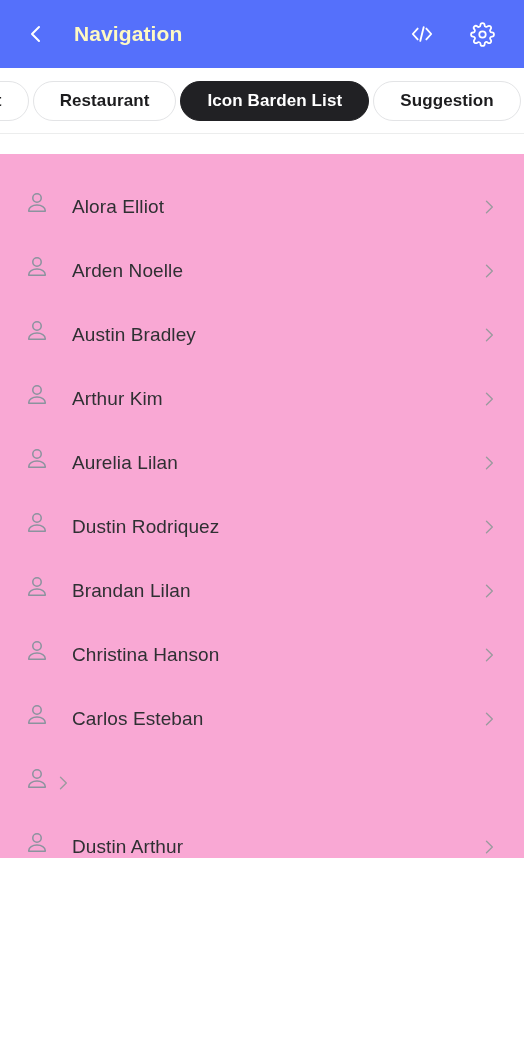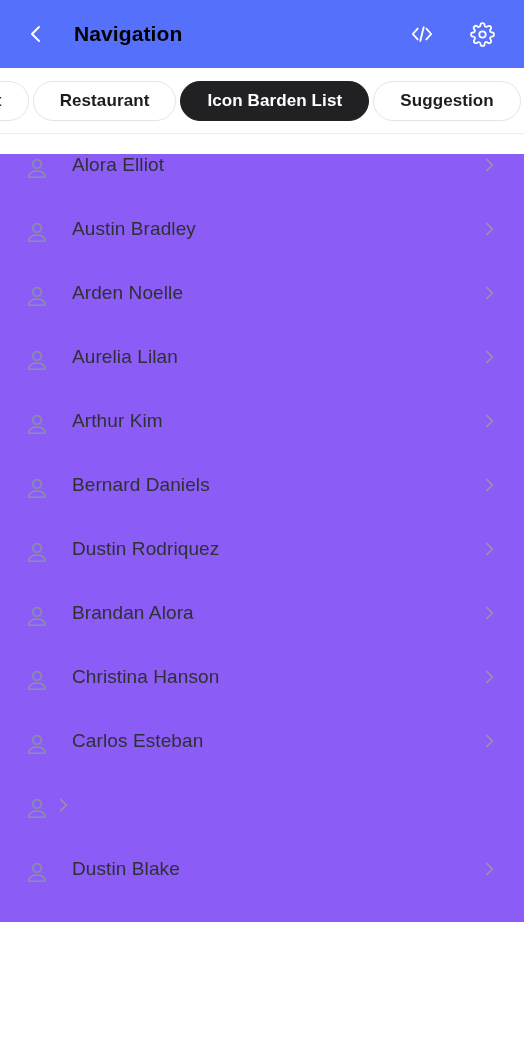--- a/index.html
+++ b/index.html
@@ -36,21 +36,21 @@
     height: 44px;
     display: flex;
     align-items: center;
     justify-content: center;
     flex: 0 0 auto;
     cursor: pointer;
     margin-left: -4px;
   }
 
   .appbar-title {
-    color: #000000;
+    color: #fef9c3;
     font-size: 21px;
     font-weight: bold;
     letter-spacing: 0.1px;
     margin-left: 16px;
     white-space: nowrap;
   }
 
   .appbar-spacer { flex: 1 1 auto; }
 
   .appbar-action {
@@ -110,24 +110,24 @@
 
   
   .list {
     background: #ffffff;
     padding-top: 20px;
   }
 
   .row {
     height: 64px;
     display: flex;
-    align-items: flex-start;
+    align-items: flex-end;
     padding: 0 24px 0 22px;
     cursor: pointer;
-    background: #8b5cf6;
+    background: #f9a8d4;
   }
 
   .row-icon {
     width: 30px;
     height: 30px;
     flex: 0 0 auto;
     display: flex;
     align-items: center;
     justify-content: center;
   }
@@ -229,35 +229,49 @@
       </svg>
     </span>
   </div>
       <div class="row">
     <span class="row-icon">
       <svg width="26" height="26" viewBox="0 0 24 24" fill="none" stroke="#8b939e" stroke-width="1.4" stroke-linecap="round" stroke-linejoin="round">
         <circle cx="12" cy="7.4" r="3.9"></circle>
         <path d="M4.4 19.6v-0.6c0-3.1 3.4-5.1 7.6-5.1s7.6 2 7.6 5.1v0.6z"></path>
       </svg>
     </span>
+    <span class="row-label">Arden Noelle</span>
+    <span class="row-chevron">
+      <svg width="20" height="20" viewBox="0 0 24 24" fill="none" stroke="#9a9a9e" stroke-width="1.6" stroke-linecap="round" stroke-linejoin="round">
+        <polyline points="9 5 16 12 9 19"></polyline>
+      </svg>
+    </span>
+  </div>
+      <div class="row">
+    <span class="row-icon">
+      <svg width="26" height="26" viewBox="0 0 24 24" fill="none" stroke="#8b939e" stroke-width="1.4" stroke-linecap="round" stroke-linejoin="round">
+        <circle cx="12" cy="7.4" r="3.9"></circle>
+        <path d="M4.4 19.6v-0.6c0-3.1 3.4-5.1 7.6-5.1s7.6 2 7.6 5.1v0.6z"></path>
+      </svg>
+    </span>
     <span class="row-label">Austin Bradley</span>
     <span class="row-chevron">
       <svg width="20" height="20" viewBox="0 0 24 24" fill="none" stroke="#9a9a9e" stroke-width="1.6" stroke-linecap="round" stroke-linejoin="round">
         <polyline points="9 5 16 12 9 19"></polyline>
       </svg>
     </span>
   </div>
       <div class="row">
     <span class="row-icon">
       <svg width="26" height="26" viewBox="0 0 24 24" fill="none" stroke="#8b939e" stroke-width="1.4" stroke-linecap="round" stroke-linejoin="round">
         <circle cx="12" cy="7.4" r="3.9"></circle>
         <path d="M4.4 19.6v-0.6c0-3.1 3.4-5.1 7.6-5.1s7.6 2 7.6 5.1v0.6z"></path>
       </svg>
     </span>
-    <span class="row-label">Arden Noelle</span>
+    <span class="row-label">Arthur Kim</span>
     <span class="row-chevron">
       <svg width="20" height="20" viewBox="0 0 24 24" fill="none" stroke="#9a9a9e" stroke-width="1.6" stroke-linecap="round" stroke-linejoin="round">
         <polyline points="9 5 16 12 9 19"></polyline>
       </svg>
     </span>
   </div>
       <div class="row">
     <span class="row-icon">
       <svg width="26" height="26" viewBox="0 0 24 24" fill="none" stroke="#8b939e" stroke-width="1.4" stroke-linecap="round" stroke-linejoin="round">
         <circle cx="12" cy="7.4" r="3.9"></circle>
@@ -271,63 +285,35 @@
       </svg>
     </span>
   </div>
       <div class="row">
     <span class="row-icon">
       <svg width="26" height="26" viewBox="0 0 24 24" fill="none" stroke="#8b939e" stroke-width="1.4" stroke-linecap="round" stroke-linejoin="round">
         <circle cx="12" cy="7.4" r="3.9"></circle>
         <path d="M4.4 19.6v-0.6c0-3.1 3.4-5.1 7.6-5.1s7.6 2 7.6 5.1v0.6z"></path>
       </svg>
     </span>
-    <span class="row-label">Arthur Kim</span>
-    <span class="row-chevron">
-      <svg width="20" height="20" viewBox="0 0 24 24" fill="none" stroke="#9a9a9e" stroke-width="1.6" stroke-linecap="round" stroke-linejoin="round">
-        <polyline points="9 5 16 12 9 19"></polyline>
-      </svg>
-    </span>
-  </div>
-      <div class="row">
-    <span class="row-icon">
-      <svg width="26" height="26" viewBox="0 0 24 24" fill="none" stroke="#8b939e" stroke-width="1.4" stroke-linecap="round" stroke-linejoin="round">
-        <circle cx="12" cy="7.4" r="3.9"></circle>
-        <path d="M4.4 19.6v-0.6c0-3.1 3.4-5.1 7.6-5.1s7.6 2 7.6 5.1v0.6z"></path>
-      </svg>
-    </span>
-    <span class="row-label">Bernard Daniels</span>
-    <span class="row-chevron">
-      <svg width="20" height="20" viewBox="0 0 24 24" fill="none" stroke="#9a9a9e" stroke-width="1.6" stroke-linecap="round" stroke-linejoin="round">
-        <polyline points="9 5 16 12 9 19"></polyline>
-      </svg>
-    </span>
-  </div>
-      <div class="row">
-    <span class="row-icon">
-      <svg width="26" height="26" viewBox="0 0 24 24" fill="none" stroke="#8b939e" stroke-width="1.4" stroke-linecap="round" stroke-linejoin="round">
-        <circle cx="12" cy="7.4" r="3.9"></circle>
-        <path d="M4.4 19.6v-0.6c0-3.1 3.4-5.1 7.6-5.1s7.6 2 7.6 5.1v0.6z"></path>
-      </svg>
-    </span>
     <span class="row-label">Dustin Rodriquez</span>
     <span class="row-chevron">
       <svg width="20" height="20" viewBox="0 0 24 24" fill="none" stroke="#9a9a9e" stroke-width="1.6" stroke-linecap="round" stroke-linejoin="round">
         <polyline points="9 5 16 12 9 19"></polyline>
       </svg>
     </span>
   </div>
       <div class="row">
     <span class="row-icon">
       <svg width="26" height="26" viewBox="0 0 24 24" fill="none" stroke="#8b939e" stroke-width="1.4" stroke-linecap="round" stroke-linejoin="round">
         <circle cx="12" cy="7.4" r="3.9"></circle>
         <path d="M4.4 19.6v-0.6c0-3.1 3.4-5.1 7.6-5.1s7.6 2 7.6 5.1v0.6z"></path>
       </svg>
     </span>
-    <span class="row-label">Brandan Alora</span>
+    <span class="row-label">Brandan Lilan</span>
     <span class="row-chevron">
       <svg width="20" height="20" viewBox="0 0 24 24" fill="none" stroke="#9a9a9e" stroke-width="1.6" stroke-linecap="round" stroke-linejoin="round">
         <polyline points="9 5 16 12 9 19"></polyline>
       </svg>
     </span>
   </div>
       <div class="row">
     <span class="row-icon">
       <svg width="26" height="26" viewBox="0 0 24 24" fill="none" stroke="#8b939e" stroke-width="1.4" stroke-linecap="round" stroke-linejoin="round">
         <circle cx="12" cy="7.4" r="3.9"></circle>
@@ -368,21 +354,21 @@
       </svg>
     </span>
   </div>
       <div class="row">
     <span class="row-icon">
       <svg width="26" height="26" viewBox="0 0 24 24" fill="none" stroke="#8b939e" stroke-width="1.4" stroke-linecap="round" stroke-linejoin="round">
         <circle cx="12" cy="7.4" r="3.9"></circle>
         <path d="M4.4 19.6v-0.6c0-3.1 3.4-5.1 7.6-5.1s7.6 2 7.6 5.1v0.6z"></path>
       </svg>
     </span>
-    <span class="row-label">Dustin Blake</span>
+    <span class="row-label">Dustin Arthur</span>
     <span class="row-chevron">
       <svg width="20" height="20" viewBox="0 0 24 24" fill="none" stroke="#9a9a9e" stroke-width="1.6" stroke-linecap="round" stroke-linejoin="round">
         <polyline points="9 5 16 12 9 19"></polyline>
       </svg>
     </span>
   </div>
     </div>
 
 </div>
 

